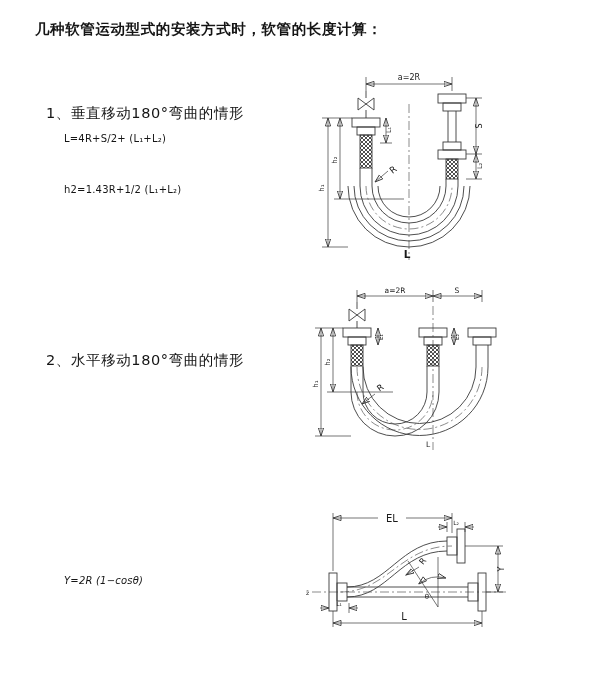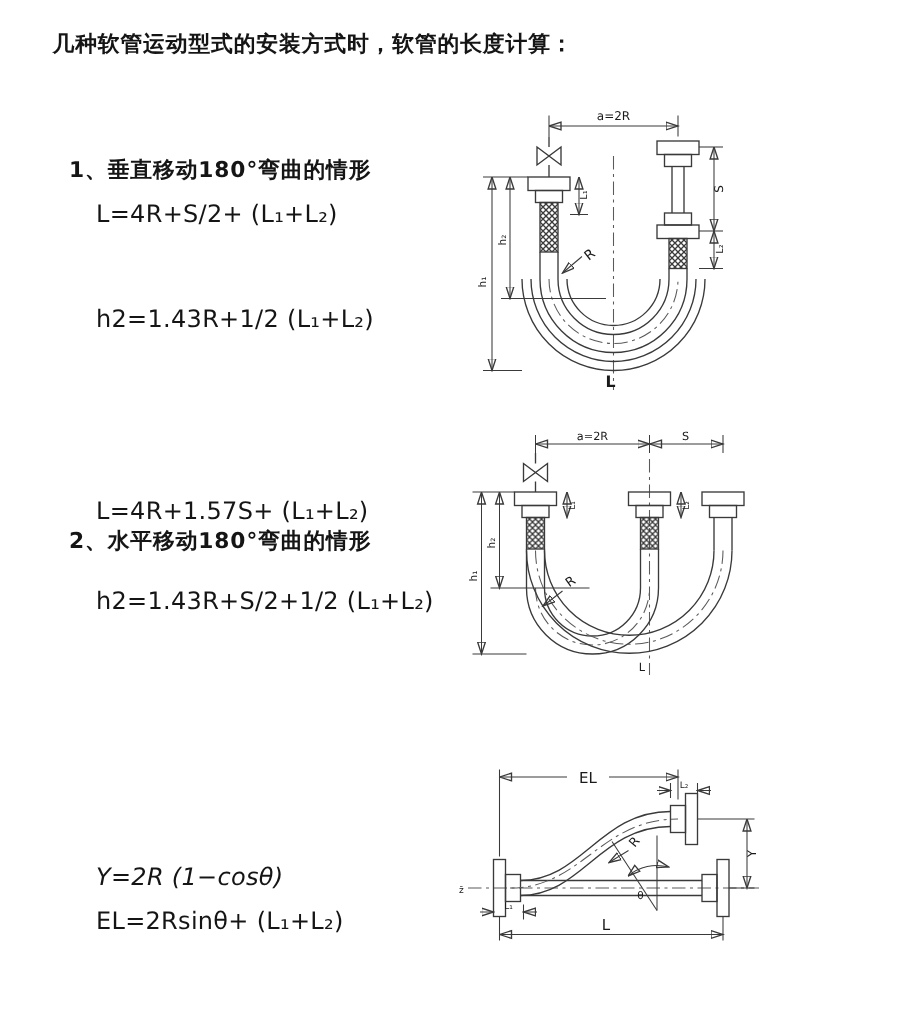--- a/index.html
+++ b/index.html
@@ -5,48 +5,45 @@
   html,body { margin:0; padding:0; background:#ffffff; }
   .page {
     position:relative; width:584px; height:675px; background:#ffffff;
     font-family:"DejaVu Sans", sans-serif; color:#151515; overflow:hidden;
   }
   .title {
     position:absolute; left:35px; top:20px;
     font-size:14.5px; font-weight:600; letter-spacing:0.6px; white-space:nowrap;
   }
   .sec-heading {
-    position:absolute; font-size:14.5px; font-weight:700; letter-spacing:0.6px; white-space:nowrap;
+    position:absolute; font-size:14.5px; font-weight:400; letter-spacing:0.6px; white-space:nowrap;
   }
   .formula {
-    position:absolute; font-size:16px; font-weight:500; letter-spacing:0.2px; white-space:nowrap;
+    position:absolute; font-size:10px; font-weight:500; letter-spacing:0.2px; white-space:nowrap;
   }
   svg.d { position:absolute; overflow:visible; }
   svg.d line, svg.d path, svg.d rect { stroke:#3a3a3a; stroke-width:0.9; fill:none; }
   svg.d .dim { stroke-width:0.7; }
   svg.d .cl  { stroke:#5a5a5a; stroke-width:0.7; stroke-dasharray:9 3 2 3; }
   svg.d text { stroke:none; fill:#1a1a1a; font-family:"DejaVu Sans", sans-serif; }
 </style>
 </head>
 <body>
 
 <div class="page">
 
   <div class="title">几种软管运动型式的安装方式时，软管的长度计算：</div>
 
   <div class="sec-heading" style="left:46px; top:104px;">1、垂直移动180°弯曲的情形</div>
   <div class="formula" style="left:64px; top:133px;">L=4R+S/2+ (L₁+L₂)</div>
-  <div class="formula" style="left:64px; top:203px;">h2=1.43R+1/2 (L₁+L₂)</div>
+  <div class="formula" style="left:64px; top:184px;">h2=1.43R+1/2 (L₁+L₂)</div>
 
   <div class="sec-heading" style="left:46px; top:303px;margin-top:48px;">2、水平移动180°弯曲的情形</div>
-  <div class="formula" style="left:64px; top:331px;">L=4R+1.57S+ (L₁+L₂)</div>
-  <div class="formula" style="left:64px; top:391px;">h2=1.43R+S/2+1/2 (L₁+L₂)</div>
 
   <div class="formula" style="left:64px; top:575px;font-style:italic;">Y=2R (1−cosθ)</div>
-  <div class="formula" style="left:64px; top:604px;">EL=2Rsinθ+ (L₁+L₂)</div>
 
   <svg class="d" style="left:308px; top:68px; width:280px; height:195px;" viewBox="0 0 280 195">
     <defs>
       <marker id="d1ae" markerWidth="9" markerHeight="8" refX="8" refY="4" orient="auto" markerUnits="userSpaceOnUse">
           <path d="M0 1.4 L8 4 L0 6.6 Z" fill="#3a3a3a" stroke="none"></path>
         </marker>
       <marker id="d1as" markerWidth="9" markerHeight="8" refX="0" refY="4" orient="auto" markerUnits="userSpaceOnUse">
           <path d="M8 1.4 L0 4 L8 6.6 Z" fill="#3a3a3a" stroke="none"></path>
         </marker>
       <pattern id="d1h" width="4" height="4" patternUnits="userSpaceOnUse">

